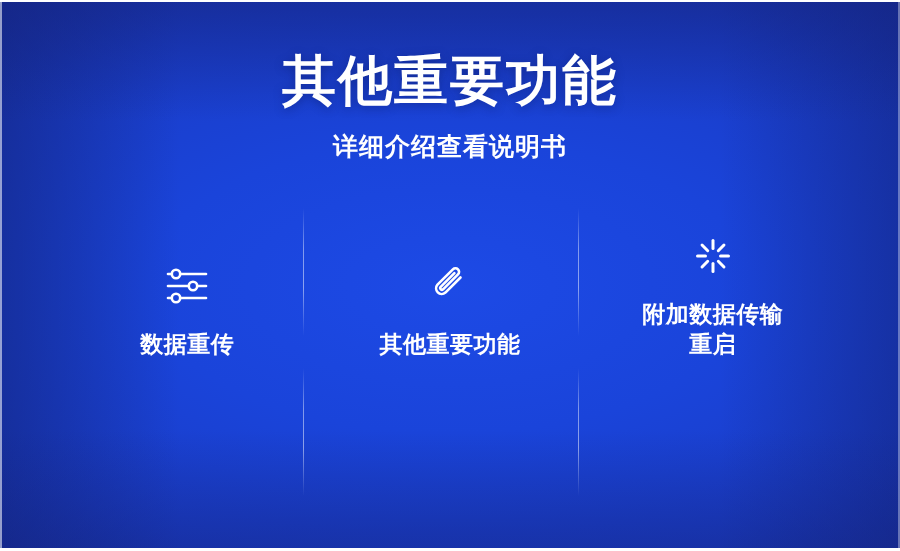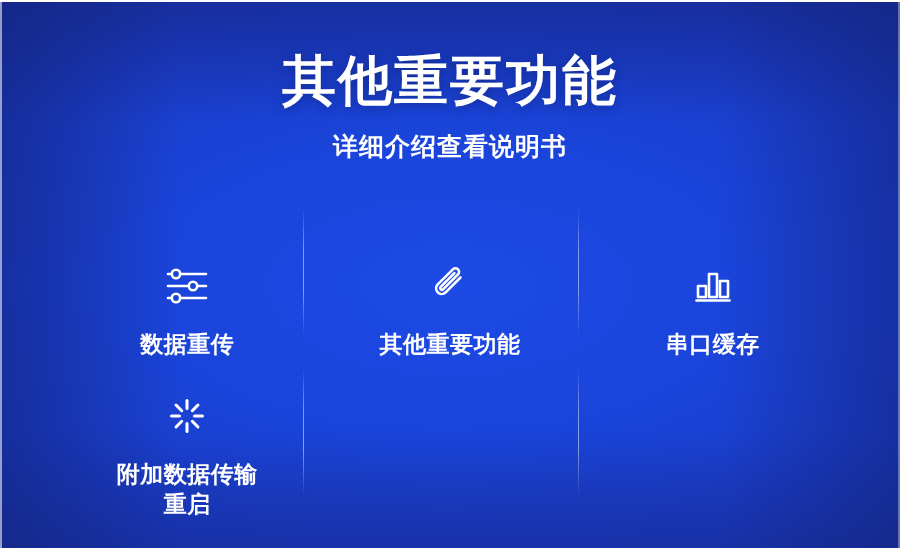--- a/index.html
+++ b/index.html
@@ -189,31 +189,20 @@
       <div class="cell">
         <span class="icon-wrap">
           <svg width="40" height="42" viewBox="0 0 40 42" fill="none" stroke="#ffffff" stroke-width="2.6" stroke-linecap="round" stroke-linejoin="round">
             <path d="M30.5 12.5 L15.4 27.6 a5.6 5.6 0 0 1 -7.9 -7.9 L22.9 4.3 a3.6 3.6 0 0 1 5.1 5.1 L13.1 24.3 a1.7 1.7 0 0 1 -2.4 -2.4 L24.4 8.2"></path>
           </svg>
         </span>
         <div class="cell-label">其他重要功能</div>
       </div>
 
 
-      <div class="cell">
-        <span class="icon-wrap">
-          <svg width="40" height="38" viewBox="0 0 40 38" fill="none" stroke="#ffffff" stroke-width="2.6" stroke-linecap="round" stroke-linejoin="round">
-            <rect x="5" y="19" width="8" height="11"></rect>
-            <rect x="16" y="7" width="8" height="23"></rect>
-            <rect x="27" y="14" width="8" height="16"></rect>
-            <line x1="3.5" y1="33.5" x2="36.5" y2="33.5"></line>
-          </svg>
-        </span>
-        <div class="cell-label">串口缓存</div>
-      </div>
 
       <div class="cell">
         <span class="icon-wrap">
           <svg width="40" height="40" viewBox="0 0 40 40" fill="none" stroke="#ffffff" stroke-width="3" stroke-linecap="round">
             <g transform="translate(20,20)">
               <line x1="0" y1="-15.5" x2="0" y2="-7.5"></line>
               <line x1="0" y1="-15.5" x2="0" y2="-7.5" transform="rotate(45)"></line>
               <line x1="0" y1="-15.5" x2="0" y2="-7.5" transform="rotate(90)"></line>
               <line x1="0" y1="-15.5" x2="0" y2="-7.5" transform="rotate(135)"></line>
               <line x1="0" y1="-15.5" x2="0" y2="-7.5" transform="rotate(180)"></line>

